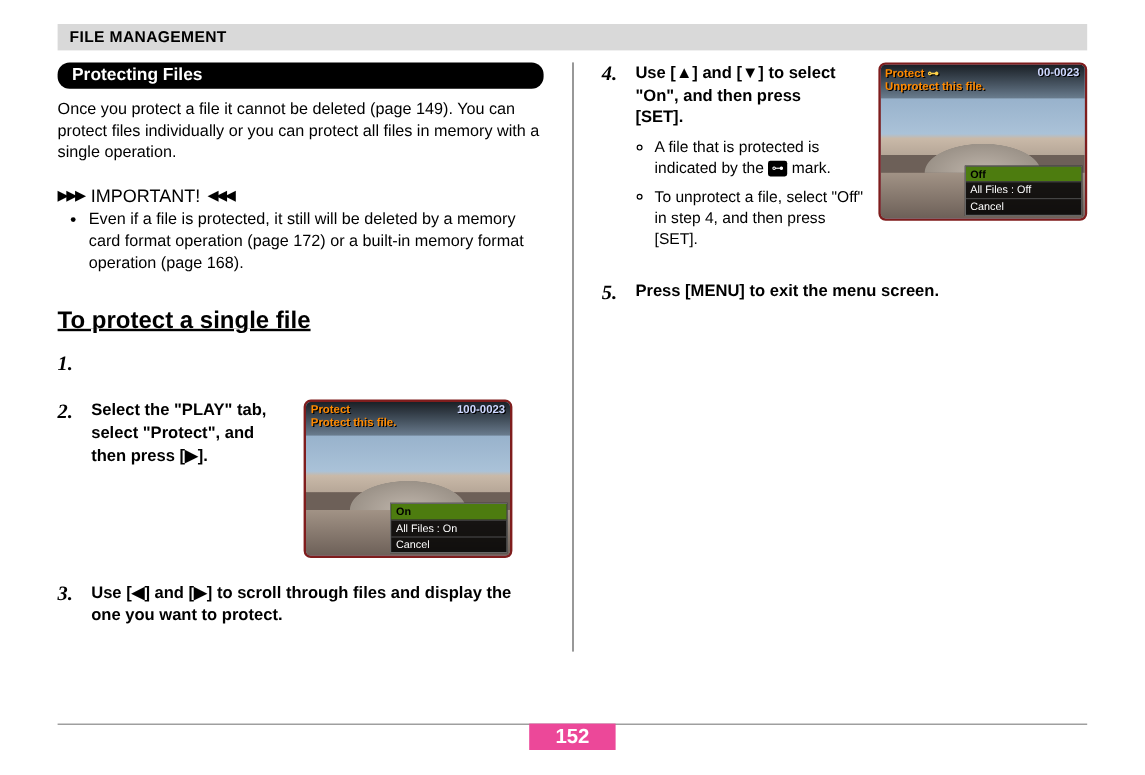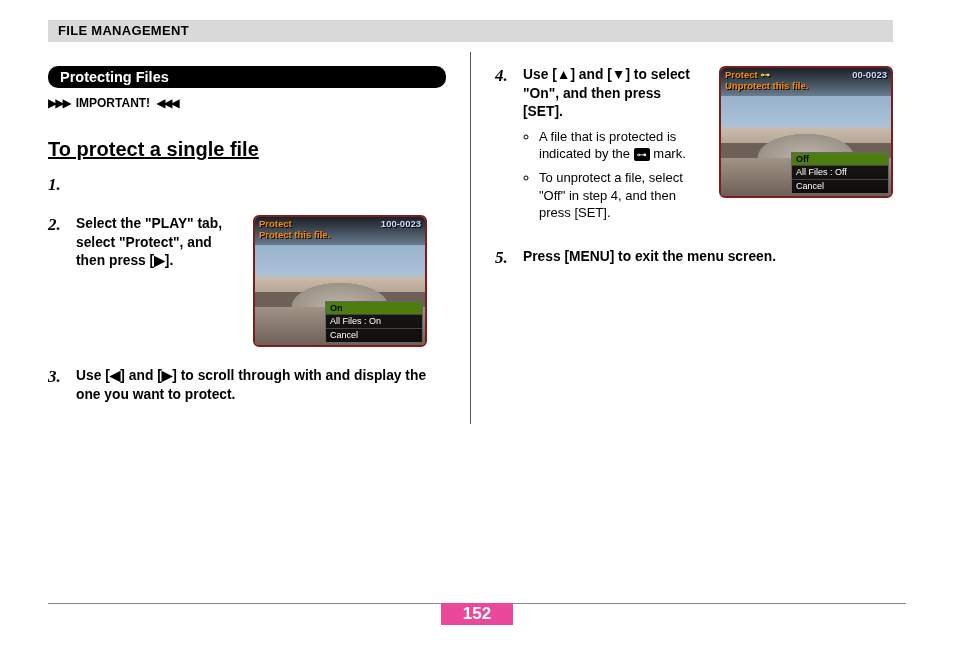--- a/index.html
+++ b/index.html
@@ -6,21 +6,21 @@
     margin: 0;
     padding: 0;
     font-family: Arial, Helvetica, sans-serif;
     background: #fff;
     width: 954px;
     height: 646px;
     position: relative;
     color: #000;
   }
   .page {
-    padding: 20px 61px 0 48px;
+    padding: 20px 48px 0 48px;
     box-sizing: border-box;
     width: 100%;
     height: 100%;
     position: relative;
   }
   .header-bar {
     background: #d9d9d9;
     height: 22px;
     line-height: 22px;
     font-weight: bold;
@@ -29,21 +29,20 @@
     letter-spacing: 0.3px;
   }
   .columns {
     display: flex;
     margin-top: 10px;
     gap: 0;
   }
   .col {
     width: 50%;
     box-sizing: border-box;
-    margin-top: 14px;
   }
   .left-col { padding-right: 24px; }
   .right-col { padding-left: 24px; border-left: 0; }
   .divider {
     width: 1px;
     background: #555;
     margin: 0;
     align-self: stretch;
   }
   .black-pill {
@@ -62,21 +61,21 @@
     line-height: 1.35;
     margin-bottom: 18px;
   }
   .important-line {
     display: flex;
     align-items: center;
     gap: 6px;
     margin-bottom: 2px;
   }
   .imp-arrows { font-size: 12px; letter-spacing: -2px; }
-  .imp-label { font-weight: bold; font-size: 12px; text-align: right; }
+  .imp-label { font-weight: normal; font-size: 15px; text-align: right; }
   ul.bullets { margin: 2px 0 0 0; padding-left: 26px; font-size: 13.5px; line-height: 1.35; }
   ul.bullets li { margin-bottom: 2px; }
   h2.subhead { font-size: 20px; font-weight: bold; margin: 28px 0 14px 0; text-decoration: underline; }
   ol.steps { list-style: none; padding: 0; margin: 0; counter-reset: step; }
   ol.steps > li { counter-increment: step; margin-bottom: 20px; }
   .step-row { display: flex; align-items: flex-start; gap: 8px; }
   .step-num { font-style: italic; font-weight: bold; font-size: 17px; font-family: Georgia, 'Times New Roman', serif; min-width: 20px; }
   .step-body { flex: 1; }
   .step-text { font-weight: bold; font-size: 13.8px; line-height: 1.35; }
   .step-flex { display: flex; gap: 12px; align-items: flex-start; }
@@ -170,26 +169,30 @@
 <div class="page">
 
   <div class="header-bar">FILE MANAGEMENT</div>
 
   <div class="columns">
 
     <div class="col left-col">
 
       <div class="black-pill">Protecting Files</div>
 
+      <div class="intro">Once you protect a file it cannot be deleted (page 149). You can protect files individually or you can protect all files in memory with a single operation.</div>
 
       <div class="important-line">
         <span class="imp-arrows triangle">▶▶▶</span>
         <span class="imp-label">IMPORTANT!</span>
         <span class="imp-arrows triangle">◀◀◀</span>
       </div>
+      <ul class="bullets">
+        <li>Even if a file is protected, it still will be deleted by a memory card format operation (page 172) or a built-in memory format operation (page 168).</li>
+      </ul>
 
       <h2 class="subhead">To protect a single file</h2>
 
       <ol class="steps">
 
         <li>
           <div class="step-row">
             <span class="step-num">1.</span>
           </div>
         </li>
@@ -215,21 +218,21 @@
                 </div>
               </div>
             </div>
           </div>
         </li>
 
         <li>
           <div class="step-row">
             <span class="step-num">3.</span>
             <div class="step-body">
-              <div class="step-text">Use [◀] and [▶] to scroll through with and display the one you want to protect.</div>
+              <div class="step-text">Use [◀] and [▶] to scroll through files and display the one you want to protect.</div>
             </div>
           </div>
         </li>
 
       </ol>
     </div>
 
     <div class="divider"></div>
 
     <div class="col right-col">

